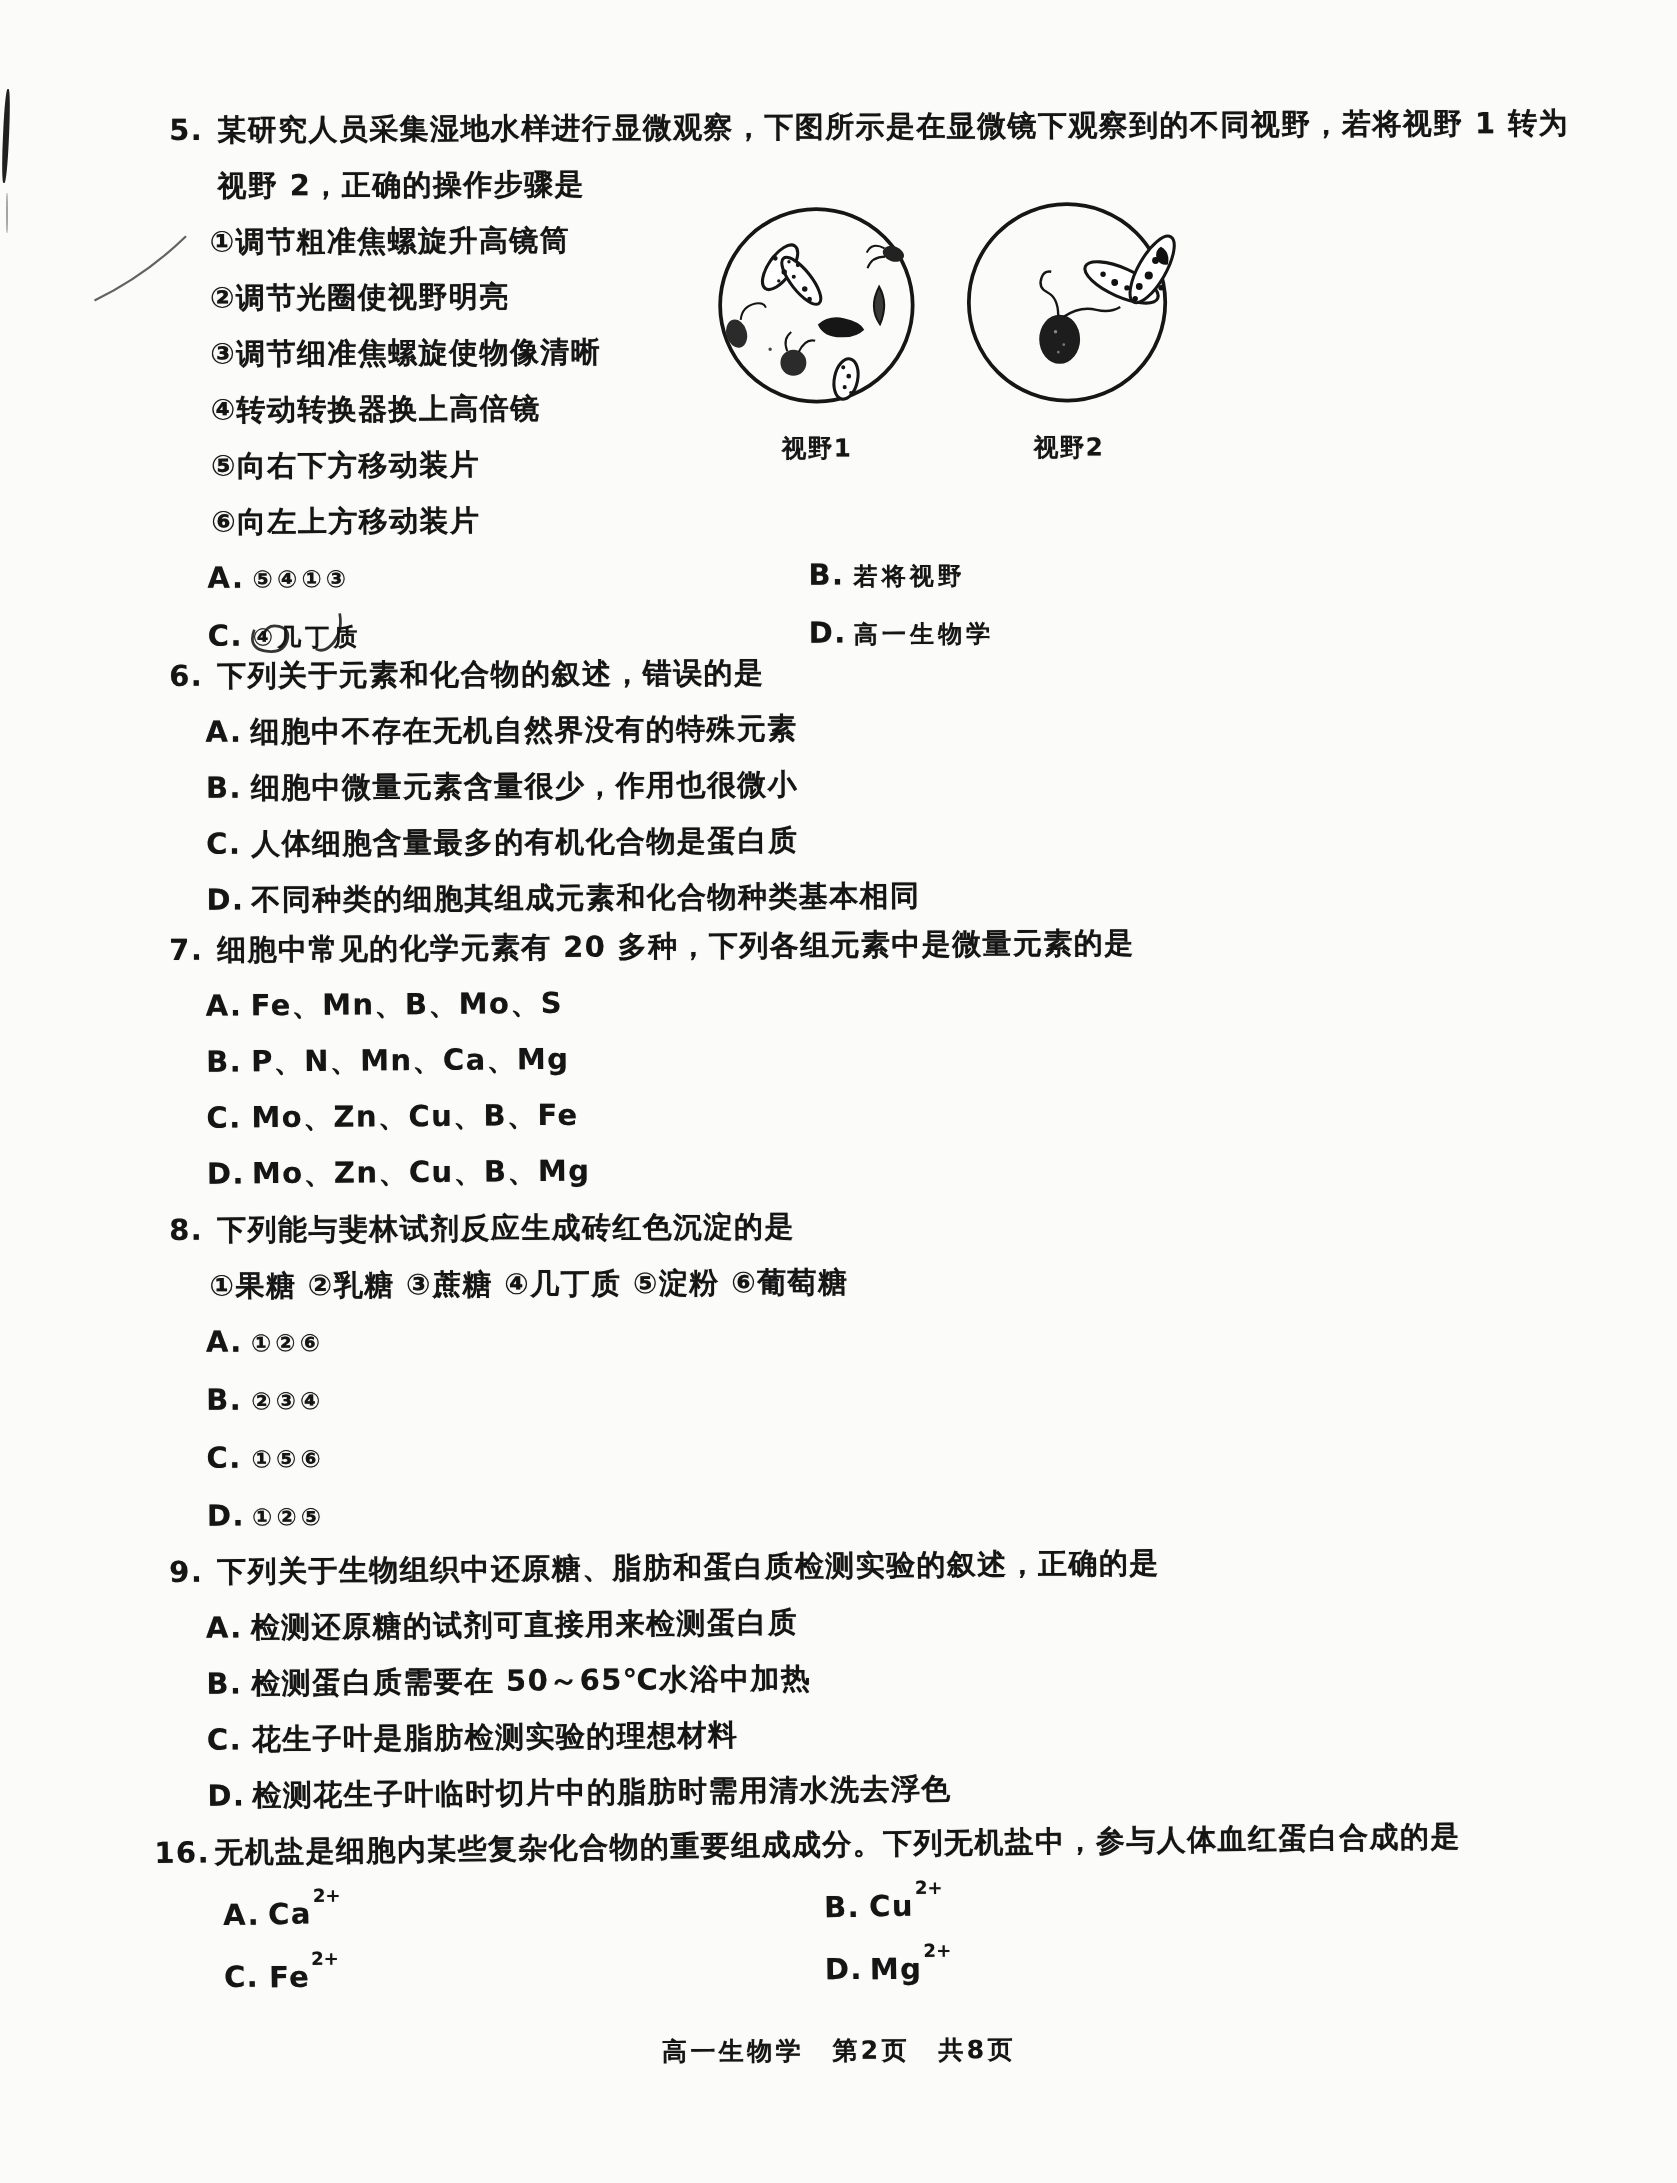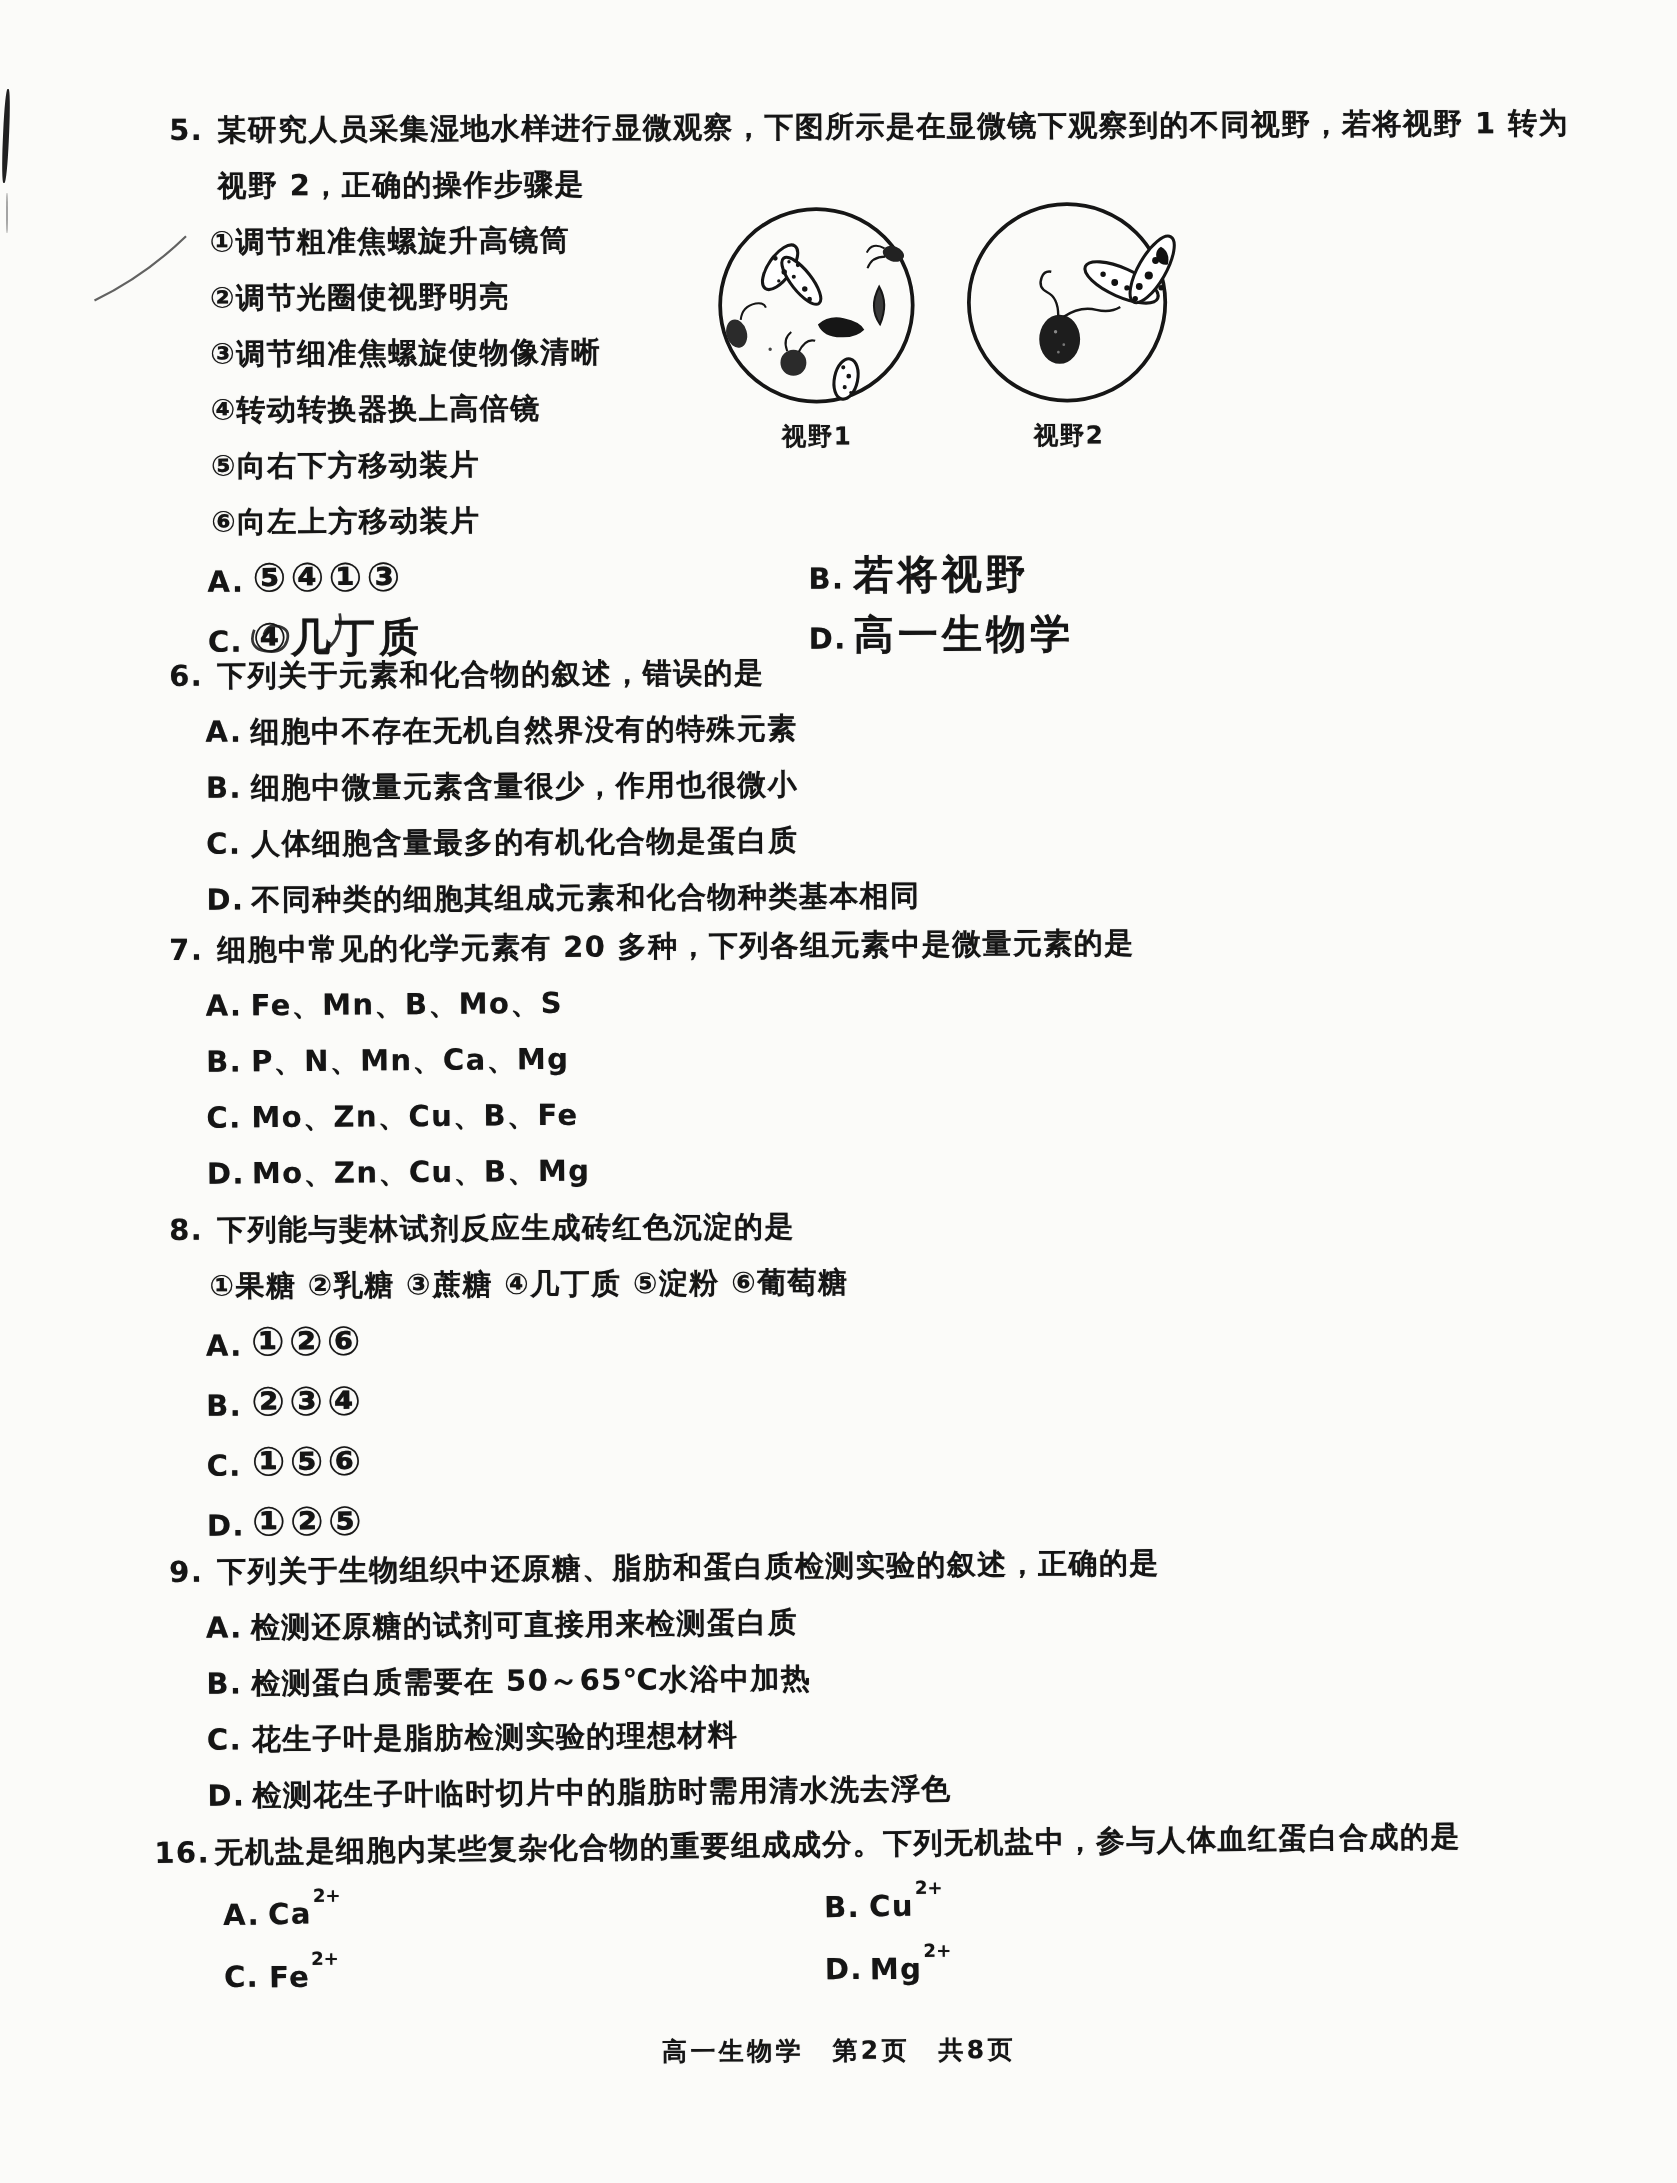--- a/index.html
+++ b/index.html
@@ -25,37 +25,37 @@
     letter-spacing:1.4px;
     transform-origin:0 0;
   }
   .row{line-height:56px;white-space:nowrap;}
   .title{display:flex;}
   .qnum{flex:0 0 48px;}
   .cont{padding-left:48px;}
   .steps .row{padding-left:40px;}
   .optrow{padding-left:36px;}
   .optletter{display:inline-block;min-width:45px;}
-  .circseq{font-size:40px;letter-spacing:4.1px;}
+  .circseq{font-size:24px;letter-spacing:4.1px;}
   .itemsline{padding-left:40px;}
   .grid2{display:grid;grid-template-columns:601px auto;padding-left:36px;}
   .grid2 .optrow{padding-left:0;}
   #q10 .grid2{padding-left:68px;grid-template-columns:601px auto;}
   #q10{left:154px;}
   #q10 .qnum{flex:0 0 60px;}
   sup.ion{font-size:18px;letter-spacing:0;position:relative;top:-11px;left:1.4px;font-weight:700;}
   
   .figure-block{
     position:absolute;left:710px;top:199px;width:506px;
     display:flex;gap:33px;
     transform:rotate(-0.2deg);
   }
   .view{display:flex;flex-direction:column;align-items:center;}
   .view-label{
-    font-size:24.6px;font-weight:700;letter-spacing:1.4px;margin-top:7px;color:#161616;text-align:right;
+    font-size:24.6px;font-weight:700;letter-spacing:1.4px;margin-top:19px;color:#161616;text-align:right;
   }
   
   .footer{
     position:absolute;top:2034px;left:0;width:100%;
     text-align:center;font-size:25px;font-weight:700;letter-spacing:3.4px;
     transform:rotate(-0.35deg);
   }
   
   .edge-line{
     position:absolute;left:2.7px;top:89px;width:5.5px;height:94px;

